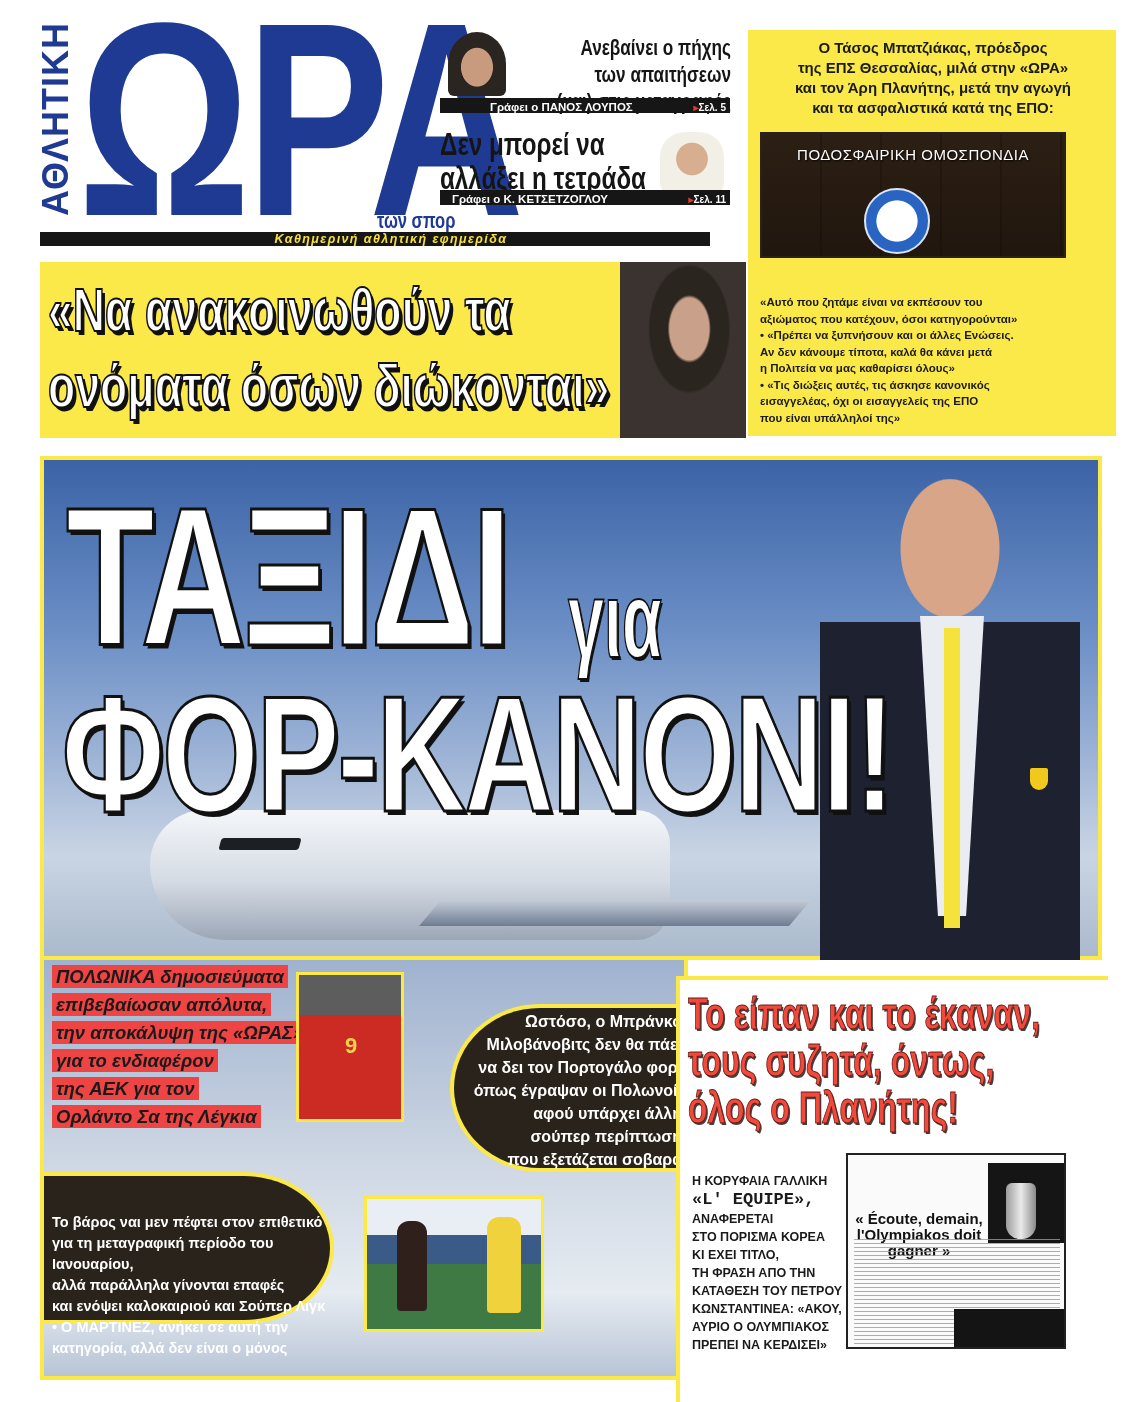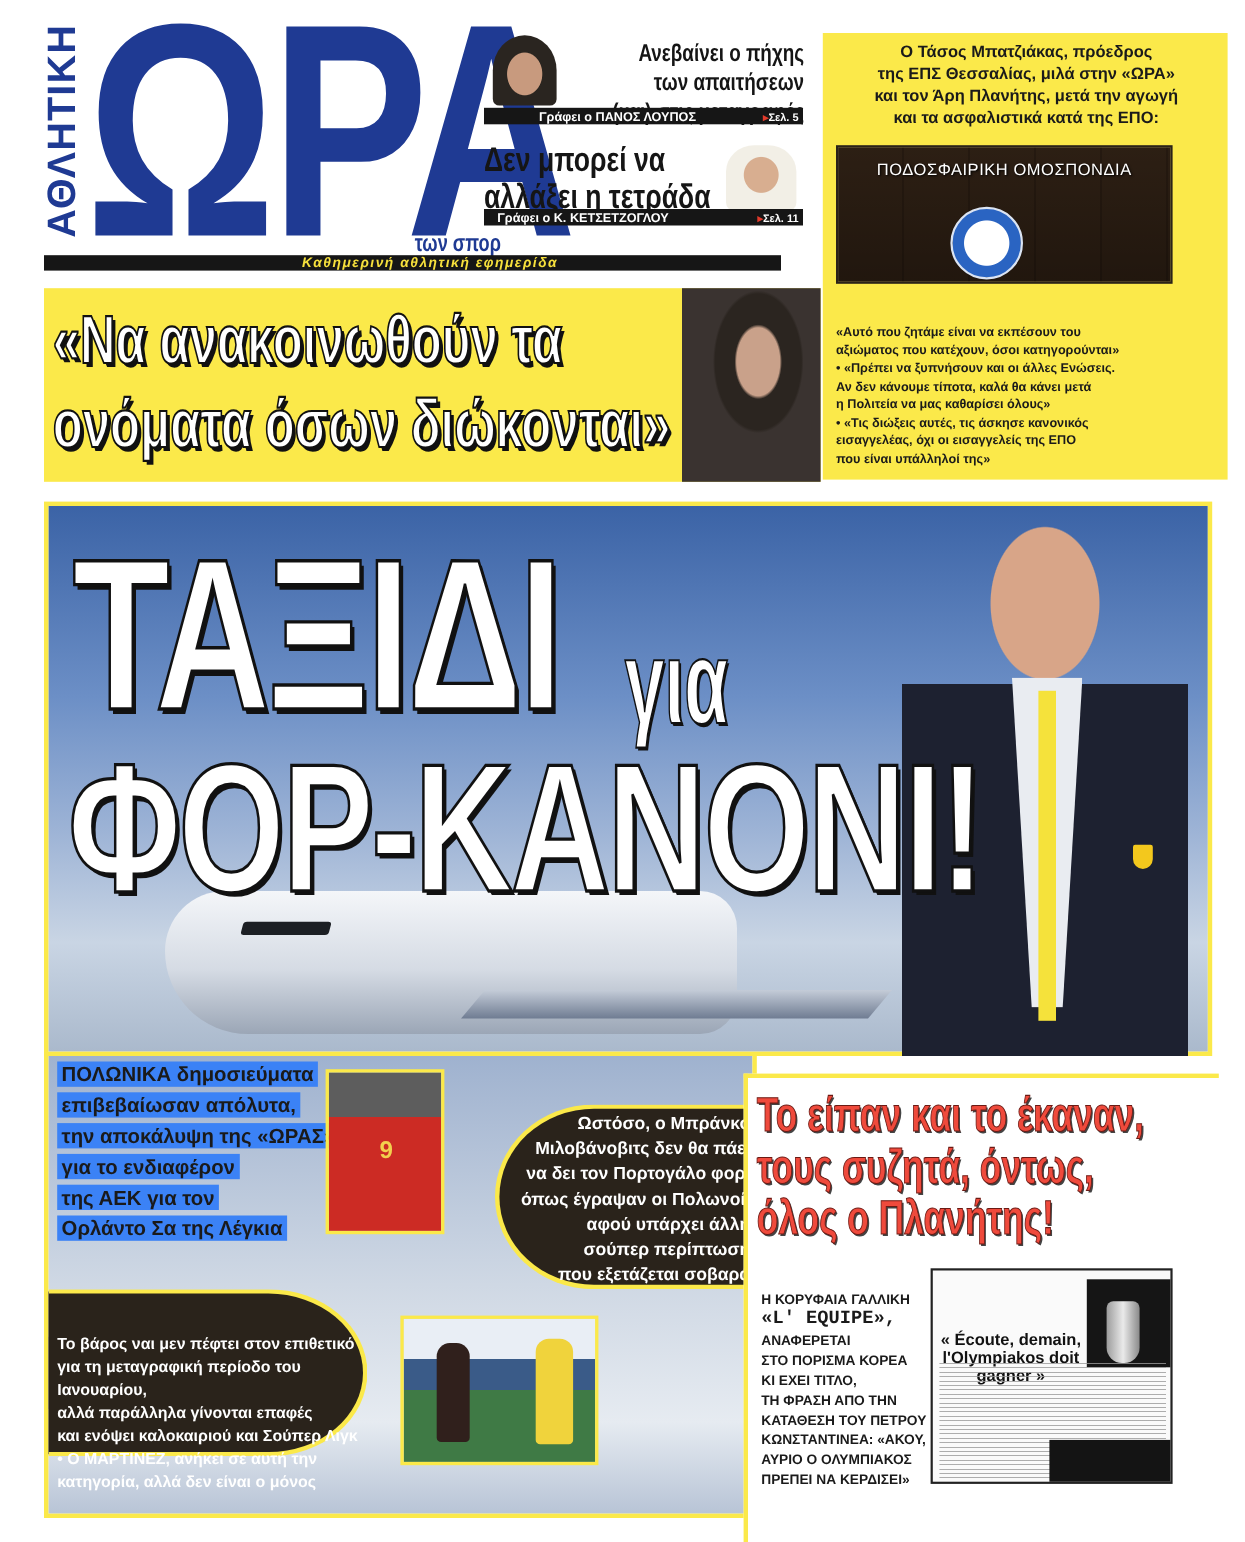--- a/index.html
+++ b/index.html
@@ -124,21 +124,21 @@
   .hero-title-for { left: 568px; top: 560px; font-size: 108px; line-height: 120px; color: #fff; font-weight: bold; -webkit-text-stroke: 2px #111; text-shadow: 3px 3px 0 #111; transform: scaleX(0.6); transform-origin: left top; }
   .hero-title-2 { left: 62px; top: 664px; font-size: 166px; line-height: 180px; transform: scaleX(0.75); letter-spacing: -3px; }
 
   
   .lower-sky { left: 40px; top: 960px; width: 648px; height: 420px;
     background: linear-gradient(180deg, #9fb2cf 0%, #cfd8e4 50%, #e6ebf1 80%, #b8c4d6 100%); border: 4px solid #fbe94a; border-top: 0; }
   .polish-text {
     left: 52px; top: 963px; width: 260px;
     font-weight: bold; font-size: 18.5px; line-height: 28px; color: #1a1a1a;
   }
-  .polish-text span { background: #3b82f6; padding: 1px 4px; box-decoration-break: clone; -webkit-box-decoration-break: clone; }
+  .polish-text span { background: #ef4444; padding: 1px 4px; box-decoration-break: clone; font-style: italic; -webkit-box-decoration-break: clone; }
   .photo-player1 {
     left: 296px; top: 972px; width: 108px; height: 150px; border: 3px solid #fbe94a;
     background: linear-gradient(180deg, #5d5d5d 0 28%, #cc2b24 28% 100%);
   }
   .photo-player1 .num { position: absolute; left: 46px; top: 58px; color: #f2d04e; font-weight: bold; font-size: 22px; }
   .milo-box {
     left: 450px; top: 1004px; width: 238px; height: 168px; background: #2a231b;
     border: 4px solid #fbe94a; border-radius: 90px 0 0 90px / 84px 0 0 84px; border-right: 0;
   }
   .milo-text {

